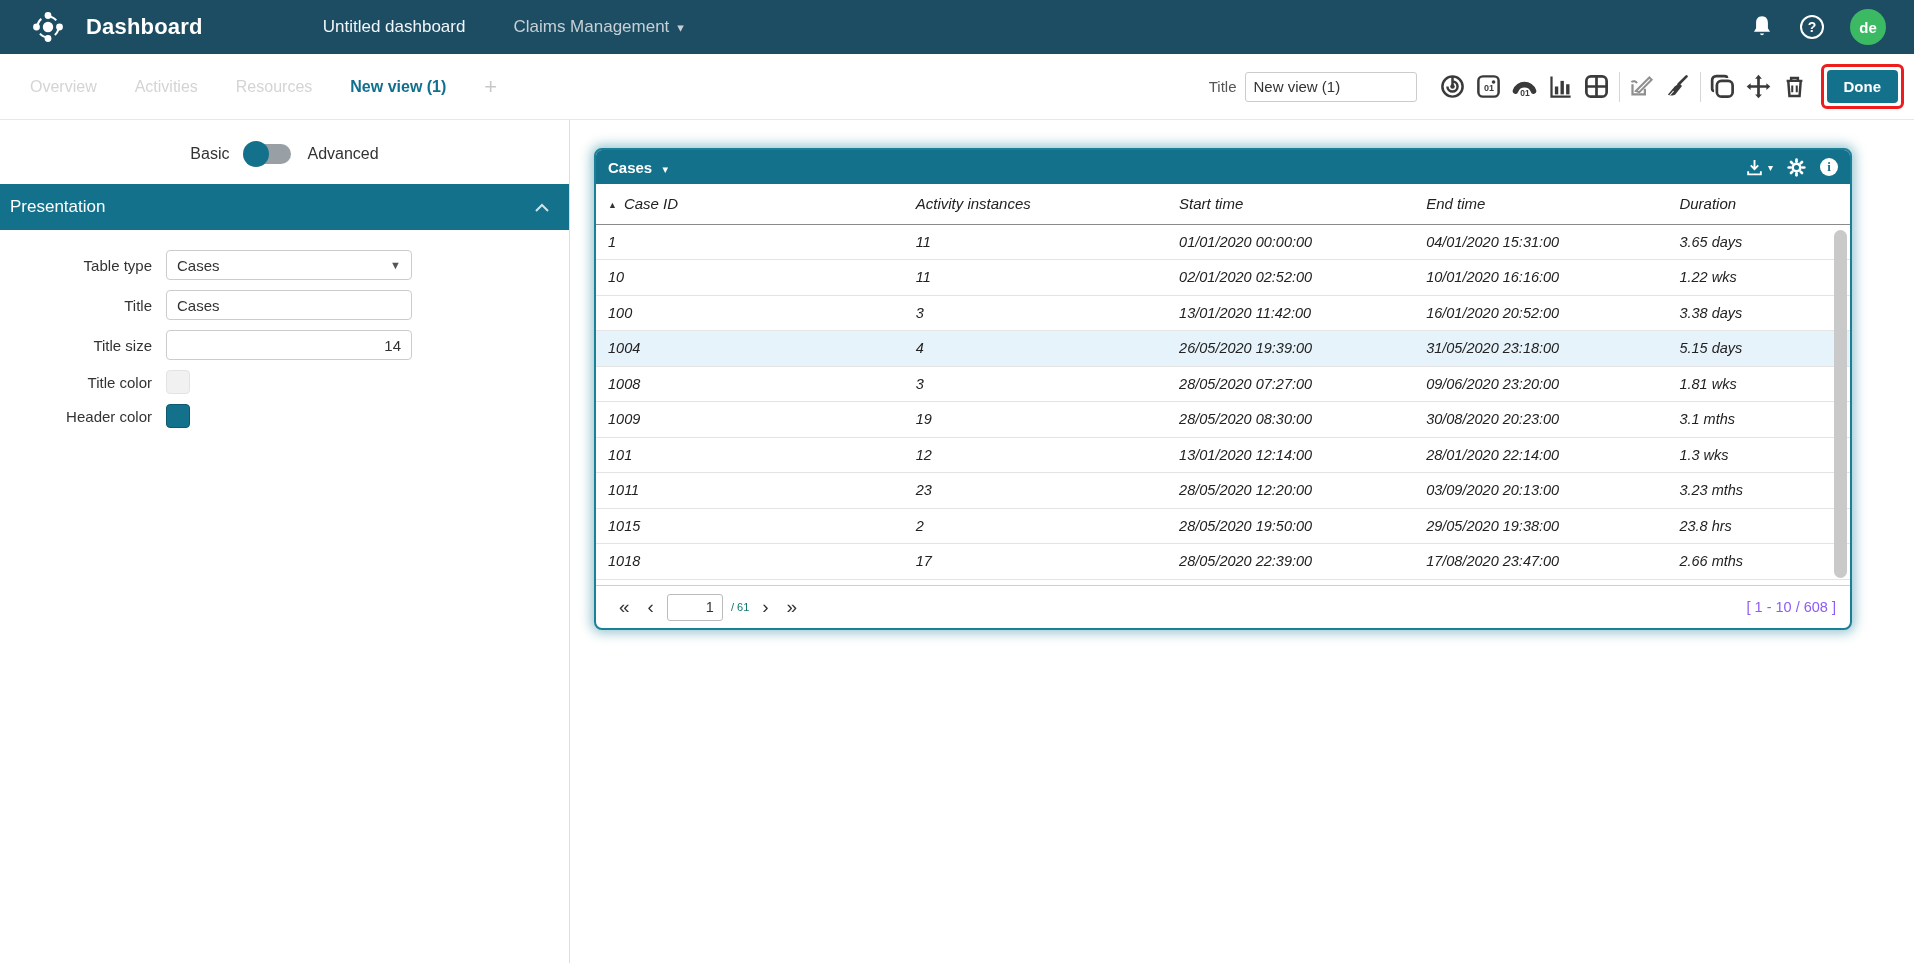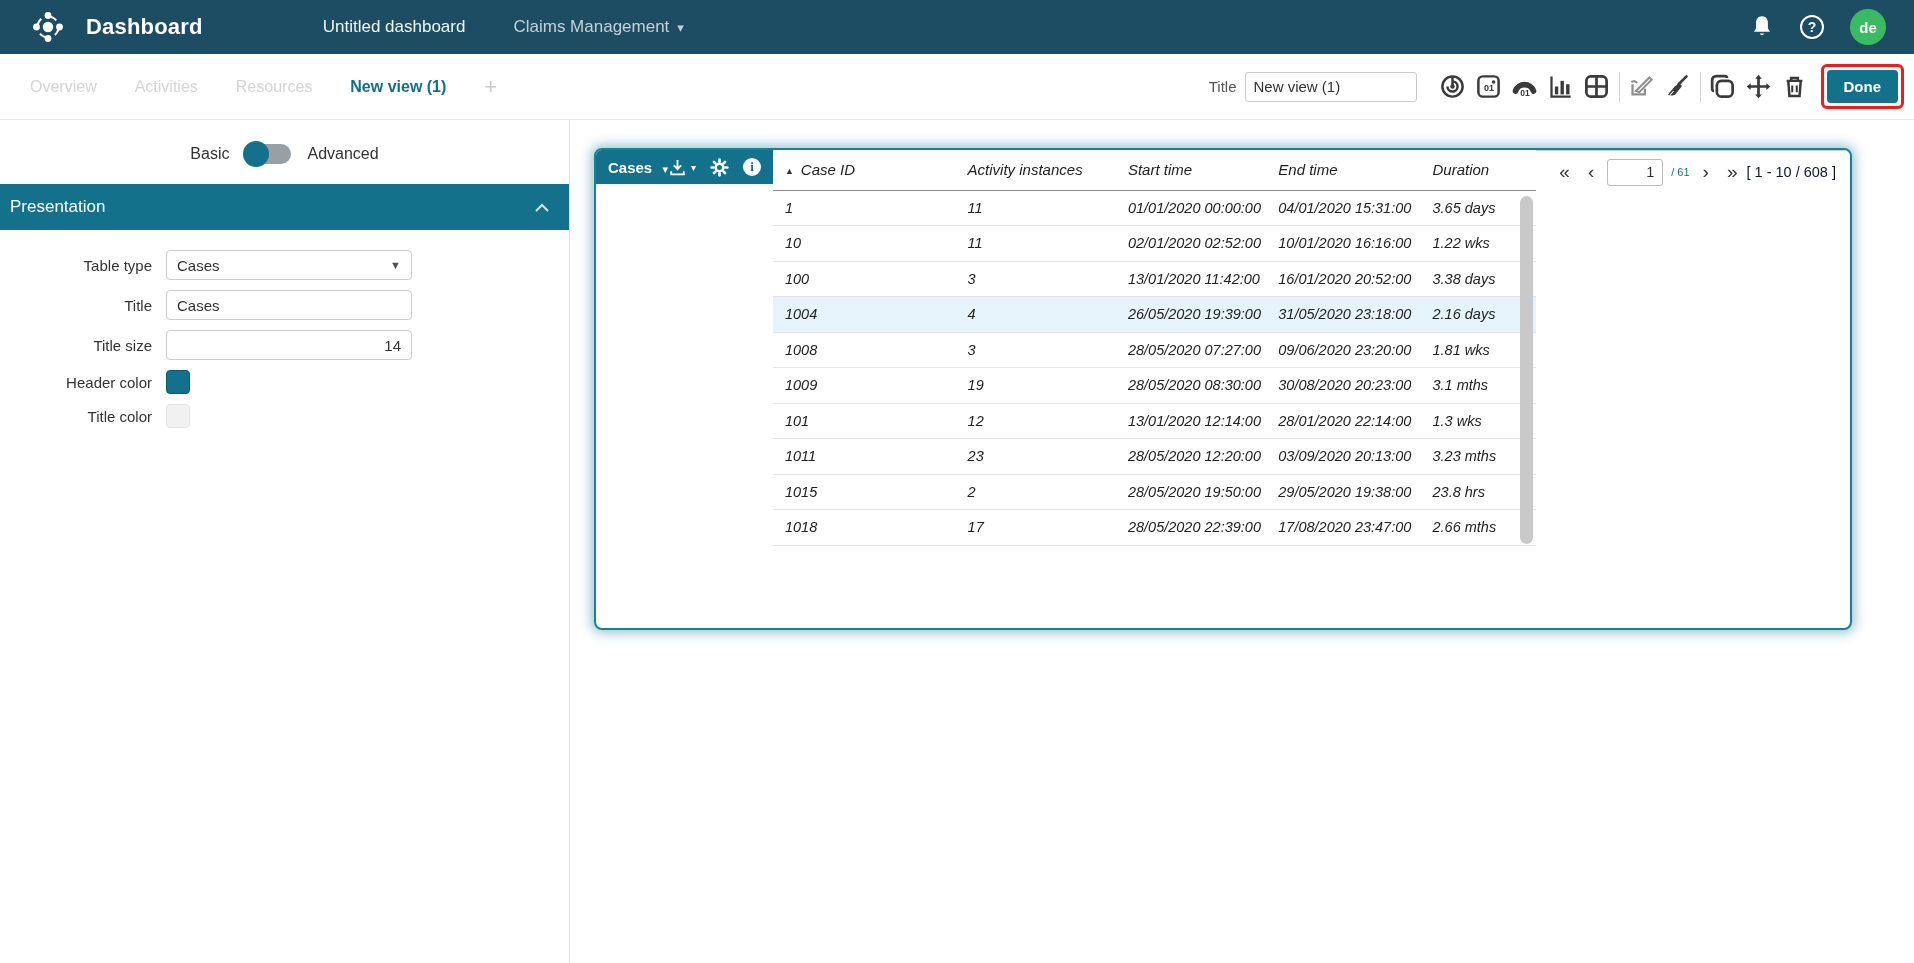--- a/index.html
+++ b/index.html
@@ -49,21 +49,21 @@
   .text-input { width:246px; height:30px; border:1px solid #ccc; border-radius:4px; font-size:15px; padding:0 10px; color:#333; font-family:inherit; }
   .num-input { text-align:right; }
   .swatch { width:24px; height:24px; border-radius:4px; cursor:pointer; }
   .swatch.light { background:#f1f1f1; border:1px solid #e3e3e3; }
   .swatch.teal { background:#14718c; border:1px solid #0d5a70; }
 
   
   .main { position:relative; flex:1; }
   .widget { position:absolute; left:24px; top:28px; width:1258px; height:482px; background:#fff;
             border:2px solid #1a7f97; border-radius:8px; box-shadow:0 0 12px 3px rgba(26,127,151,.45);
-            display:flex; overflow:hidden; }
+            display:flex; flex-direction:column; overflow:hidden; }
   .widget-header { height:34px; background:#14718c; display:flex; align-items:center; color:#fff; flex:0 0 auto; }
   .widget-title { font-size:15px; font-weight:bold; margin-left:12px; cursor:pointer; }
   .widget-title .caret { font-size:11px; margin-left:6px; }
   .widget-hicons { margin-left:auto; display:flex; align-items:center; gap:14px; margin-right:12px; }
   .dl-group { display:flex; align-items:center; gap:4px; cursor:pointer; }
   .dl-caret { color:#fff; font-size:10px; }
   .info-badge { width:18px; height:18px; border-radius:50%; background:#fff; color:#14718c; font-weight:800; font-size:13px; display:flex; align-items:center; justify-content:center; font-family:"Liberation Serif",serif; cursor:pointer; }
 
   .table-zone { position:relative; flex:1;font-style:italic; }
   table.cases { width:100%; border-collapse:collapse; table-layout:fixed; }
@@ -73,21 +73,21 @@
   .sort-ico { font-size:9px; color:#333; margin-right:7px; vertical-align:1px; }
   tbody td { height:35.5px; font-size:14.5px; color:#222; border-bottom:1px solid #e4e4e4; }
   tbody td:first-child { padding-left:12px; }
   tbody tr.hl { background:#e7f3fa; }
   .vscroll { position:absolute; right:3px; top:46px; width:13px; height:348px; background:#c9c9c9; border-radius:7px; cursor:grab; }
 
   .pager { height:43px; border-top:1px solid #cfcfcf; display:flex; align-items:center; padding:0 14px; flex:0 0 auto; }
   .pg-btn { font-size:19px; color:#333; cursor:pointer; padding:0 9px; }
   .pg-input { width:56px; height:27px; border:1px solid #bbb; border-radius:3px; text-align:right; padding-right:8px; font-size:14.5px; color:#333; font-family:inherit; margin:0 4px; }
   .pg-total { font-size:11px; color:#0f766e; margin:4px 4px; }
-  .pg-range { margin-left:auto; font-size:14.5px; color:#0f172a; }
+  .pg-range { margin-left:auto; font-size:14.5px; color:#8b5cf6; }
 
   .icon-svg { display:block; }
 </style>
 </head>
 <body>
 
 <div class="page">
 
   <div class="topbar">
     <svg class="logo" viewBox="0 0 36 36">
@@ -247,29 +247,29 @@
             <input class="text-input" type="text" value="Cases" style="">
           </div>
         </div>
         <div class="frow">
           <div class="flabel">Title size</div>
           <div class="fctrl">
             <input class="text-input num-input" type="text" value="14" style="">
           </div>
         </div>
         <div class="frow">
+          <div class="flabel">Title color</div>
+          <div class="fctrl">
+            <div class="swatch light"></div>
+          </div>
+        </div>
+        <div class="frow">
           <div class="flabel">Header color</div>
           <div class="fctrl">
             <div class="swatch teal"></div>
-          </div>
-        </div>
-        <div class="frow">
-          <div class="flabel">Title color</div>
-          <div class="fctrl">
-            <div class="swatch light"></div>
           </div>
         </div>
       </div>
     </div>
 
     <div class="main">
       <div class="widget">
 
         <div class="widget-header">
           <span class="widget-title">
@@ -343,21 +343,21 @@
                   <td>3</td>
                   <td>13/01/2020 11:42:00</td>
                   <td>16/01/2020 20:52:00</td>
                   <td>3.38 days</td>
                 </tr>
                 <tr class="hl">
                   <td>1004</td>
                   <td>4</td>
                   <td>26/05/2020 19:39:00</td>
                   <td>31/05/2020 23:18:00</td>
-                  <td>2.16 days</td>
+                  <td>5.15 days</td>
                 </tr>
                 <tr>
                   <td>1008</td>
                   <td>3</td>
                   <td>28/05/2020 07:27:00</td>
                   <td>09/06/2020 23:20:00</td>
                   <td>1.81 wks</td>
                 </tr>
                 <tr>
                   <td>1009</td>

